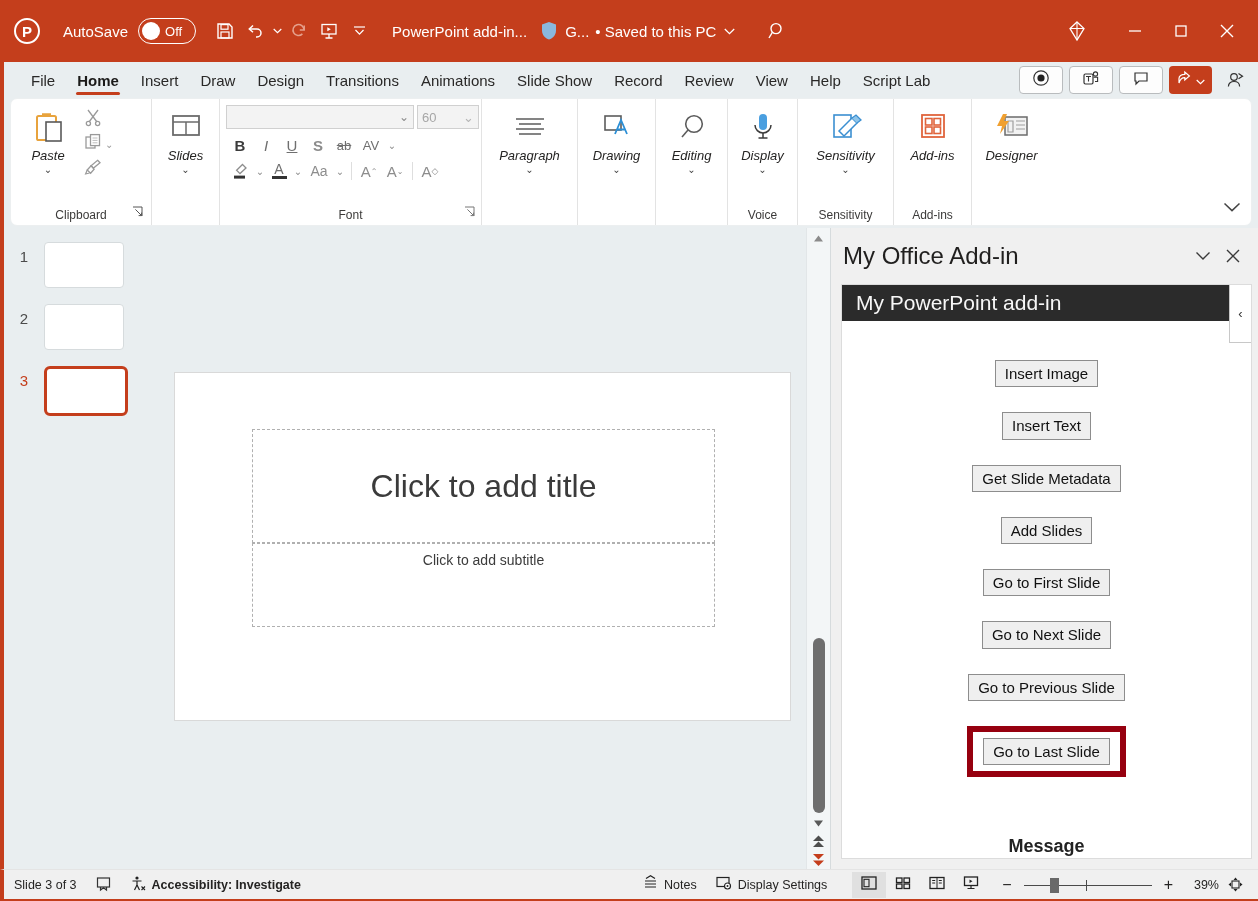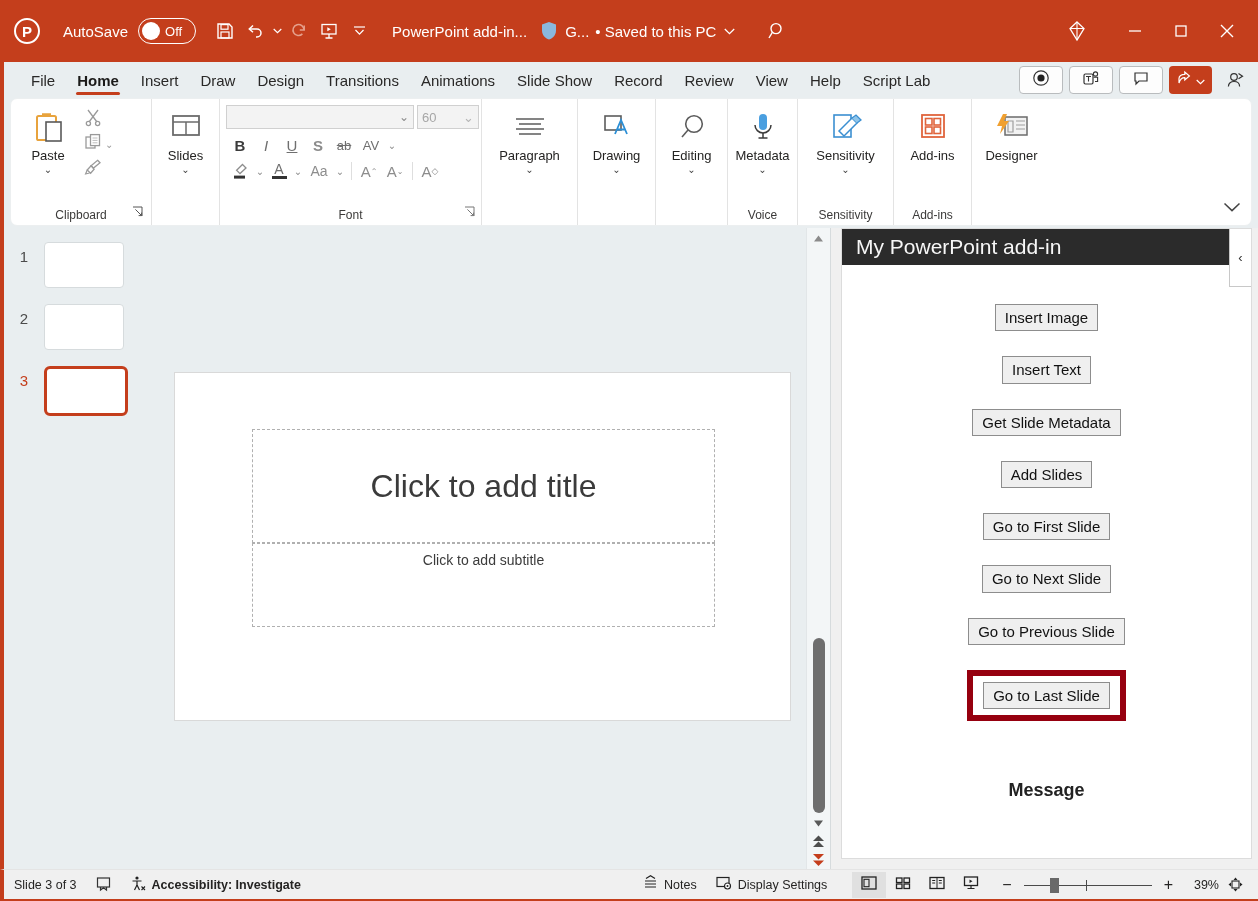--- a/index.html
+++ b/index.html
@@ -145,21 +145,21 @@
     white-space: nowrap;
   }
   .bigbtn {
     width: 60px;
     display: flex; flex-direction: column; align-items: center;
     padding: 4px 2px 0 2px;
     font-size: 13px; color: #252423;
     text-align: center;
   }
   .bigbtn .ico { height: 42px; display:flex; align-items:center; justify-content:center; }
-  .bigbtn .lbl { line-height: 1.05; }
+  .bigbtn .lbl { line-height: 1.05; font-style: italic; }
   .chev-sm { font-size: 10px; line-height: 10px; margin-top: 2px; color: #444; }
   .smallcol { display: flex; flex-direction: column; gap: 1px; padding-top: 4px;}
   .smallbtn {
     display:flex; align-items:center; gap:2px;
     height: 24px; padding: 0 2px;
   }
 
   
   .fontgroup { width: 262px; }
   .font-row1 { display: flex; gap: 3px; padding: 2px 2px 3px 2px; }
@@ -669,21 +669,21 @@
     <div class="rgroup" style="width:70px">
       <div class="rgroup-body">
         <div class="bigbtn" style="width:64px">
           <div class="ico">
             <svg width="38" height="34" viewBox="0 0 38 34">
                   <rect x="15" y="3" width="8" height="16" rx="4" fill="#4a9fe0"></rect>
                   <path d="M11 14c0 4.4 3.6 8 8 8s8-3.6 8-8" fill="none" stroke="#3b3b3b" stroke-width="1.5"></path>
                   <path d="M19 22v5M14.5 27h9" stroke="#3b3b3b" stroke-width="1.5"></path>
                 </svg>
           </div>
-          <div class="lbl">Metadata</div>
+          <div class="lbl">Display</div>
           <div class="chev-sm">⌄</div>
         </div>
       </div>
       <div class="rgroup-label">Voice</div>
     </div>
 
     <div class="rgroup" style="width:96px">
       <div class="rgroup-body">
         <div class="bigbtn" style="width:90px">
           <div class="ico">
@@ -790,20 +790,33 @@
         <div class="sb-arrow" style="height:18px">
           <svg width="13" height="14" viewBox="0 0 13 14">
               <path d="M6.5 6.5 1 1h11z" fill="#c43e1c"></path>
               <path d="M6.5 13 1 7.5h11z" fill="#c43e1c"></path>
             </svg>
         </div>
       </div>
     </div>
 
     <div class="taskpane">
+      <div class="tp-header">
+        <div class="tp-title">My Office Add-in</div>
+        <div class="tp-hbtn">
+          <svg width="16" height="10" viewBox="0 0 16 10">
+              <path d="M1.5 1.5 8 8 14.5 1.5" fill="none" stroke="#3a3a3a" stroke-width="1.4"></path>
+            </svg>
+        </div>
+        <div class="tp-hbtn">
+          <svg width="16" height="16" viewBox="0 0 16 16">
+              <path d="M2 2l12 12M14 2 2 14" stroke="#3a3a3a" stroke-width="1.4"></path>
+            </svg>
+        </div>
+      </div>
 
       <div class="tp-body">
         <div class="addin-banner">My PowerPoint add-in</div>
         <div class="collapse-tab">‹</div>
 
         <div class="btn-list">
           <div class="btn-row">
             <button class="addin-btn">Insert Image</button>
           </div>
           <div class="btn-row">

